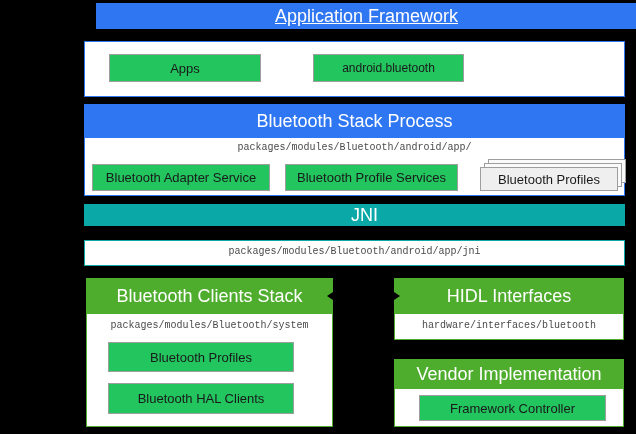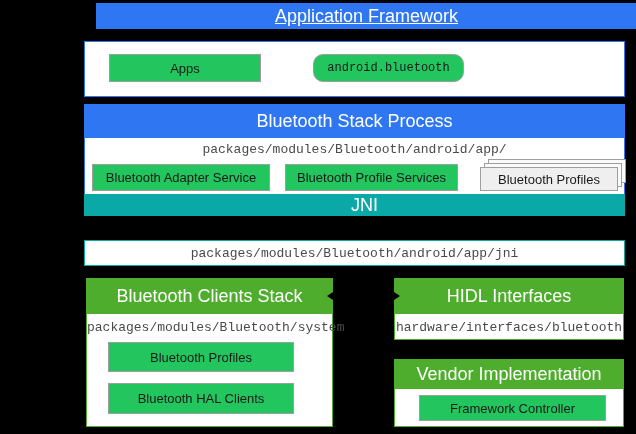--- a/index.html
+++ b/index.html
@@ -18,24 +18,24 @@
     position:absolute;background:#fff;box-sizing:border-box;
   }
   .bd-blue{border:1px solid #2F77F2;}
   .bd-teal{border:1px solid #0BA8A8;}
   .bd-green{border:1px solid #4FAD2D;}
   .gbox{
     position:absolute;background:#22c55e;border:1px solid #9E9E9E;box-sizing:border-box;
     display:flex;align-items:center;justify-content:center;
     font-size:13px;color:#1a1a1a;white-space:nowrap;
   }
-  .mono{font-family:Liberation Mono, monospace;border-radius:10px;}
+  .mono{font-family:Liberation Sans, sans-serif;}
   .pathline{
     position:absolute;left:0;right:0;text-align:center;
-    font-family:"Liberation Mono", monospace;font-size:13px;color:#4A4A4A;
+    font-family:"Liberation Mono", monospace;font-size:10px;color:#4A4A4A;
     white-space:nowrap;
   }
   
   .stack{position:absolute;}
   .stack .layer{
     position:absolute;background:#FAFAFA;border:1px solid #9E9E9E;box-sizing:border-box;
   }
   .stack .front{
     background:#EFEFEF;display:flex;align-items:center;justify-content:center;
     font-size:13px;color:#1a1a1a;white-space:nowrap;
@@ -70,21 +70,21 @@
     <div class="pathline" style="top:4px;">packages/modules/Bluetooth/android/app/</div>
     <div class="gbox" style="left:200px;top:26px;width:173px;height:27px;">Bluetooth Profile Services</div>
     <div class="gbox" style="left:7px;top:26px;width:178px;height:27px;">Bluetooth Adapter Service</div>
     <div class="stack" style="left:395px;top:21px;width:146px;height:34px;">
       <div class="layer" style="left:8px;top:0;width:138px;height:24px;"></div>
       <div class="layer" style="left:4px;top:4px;width:138px;height:24px;"></div>
       <div class="layer front" style="left:0;top:8px;width:138px;height:24px;">Bluetooth Profiles</div>
     </div>
   </div>
 
-  <div class="sec-header hdr-teal" style="left:84px;top:194px;width:541px;height:22px;padding-left:20px;">JNI</div>
+  <div class="sec-header hdr-teal" style="left:84px;top:204px;width:541px;height:22px;padding-left:20px;">JNI</div>
   <div class="sec-content bd-teal" style="left:84px;top:240px;width:541px;height:26px;">
     <div class="pathline" style="top:5px;">packages/modules/Bluetooth/android/app/jni</div>
   </div>
 
   <div class="sec-header hdr-green" style="left:86px;top:278px;width:247px;height:35px;">Bluetooth Clients Stack</div>
   <div class="sec-content bd-green" style="left:86px;top:313px;width:247px;height:114px;">
     <div class="pathline" style="top:6px;">packages/modules/Bluetooth/system</div>
     <div class="gbox" style="left:21px;top:28px;width:186px;height:30px;">Bluetooth Profiles</div>
     <div class="gbox" style="left:21px;top:69px;width:186px;height:31px;">Bluetooth HAL Clients</div>
   </div>

